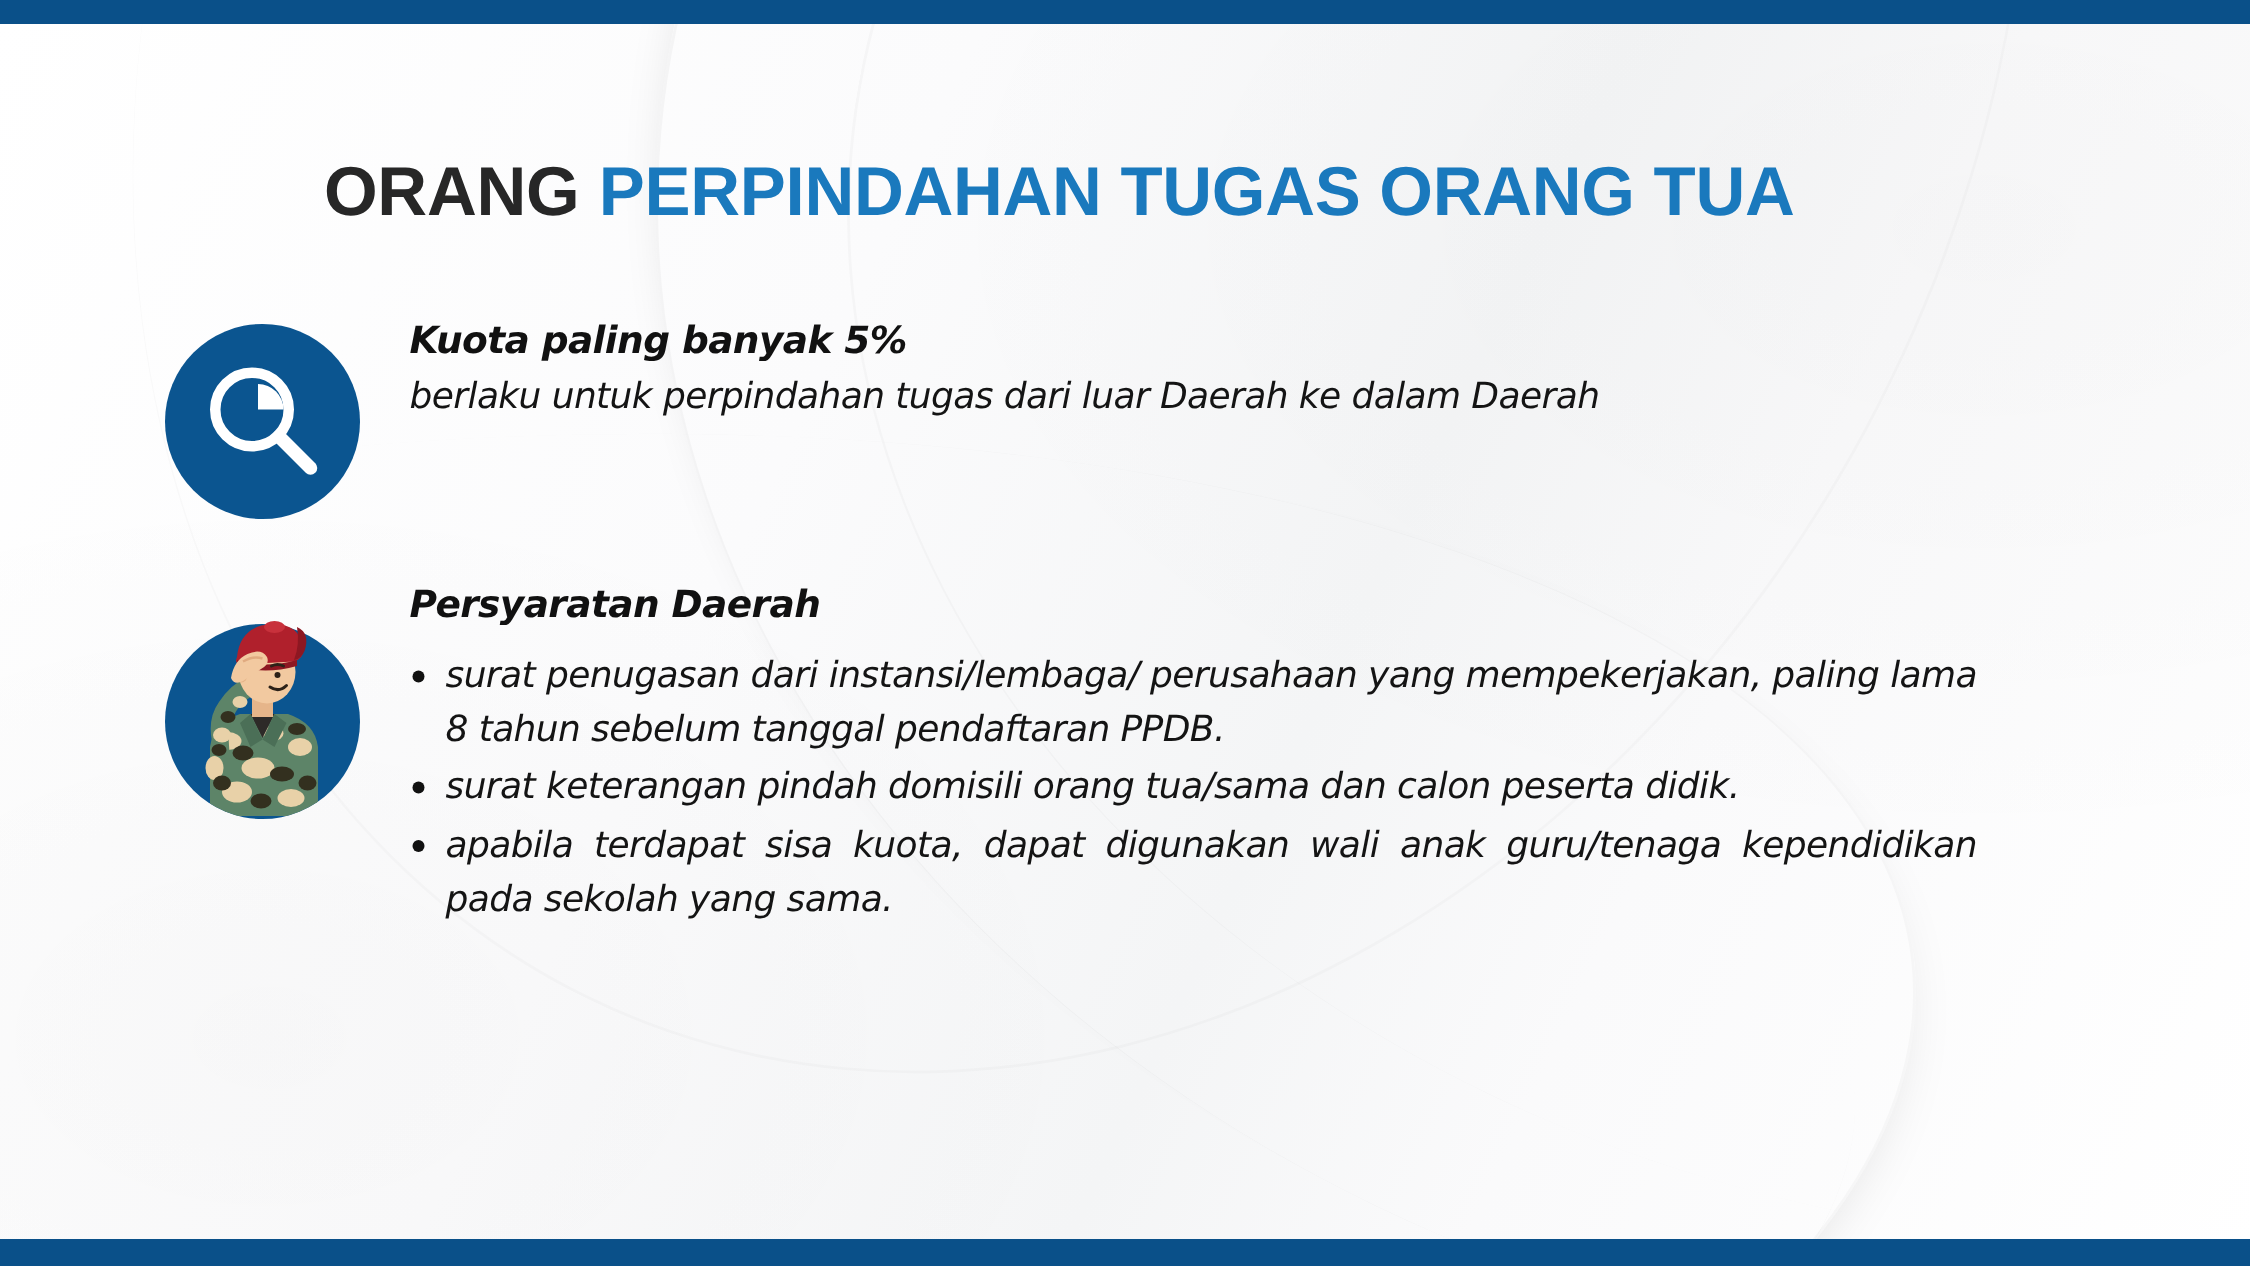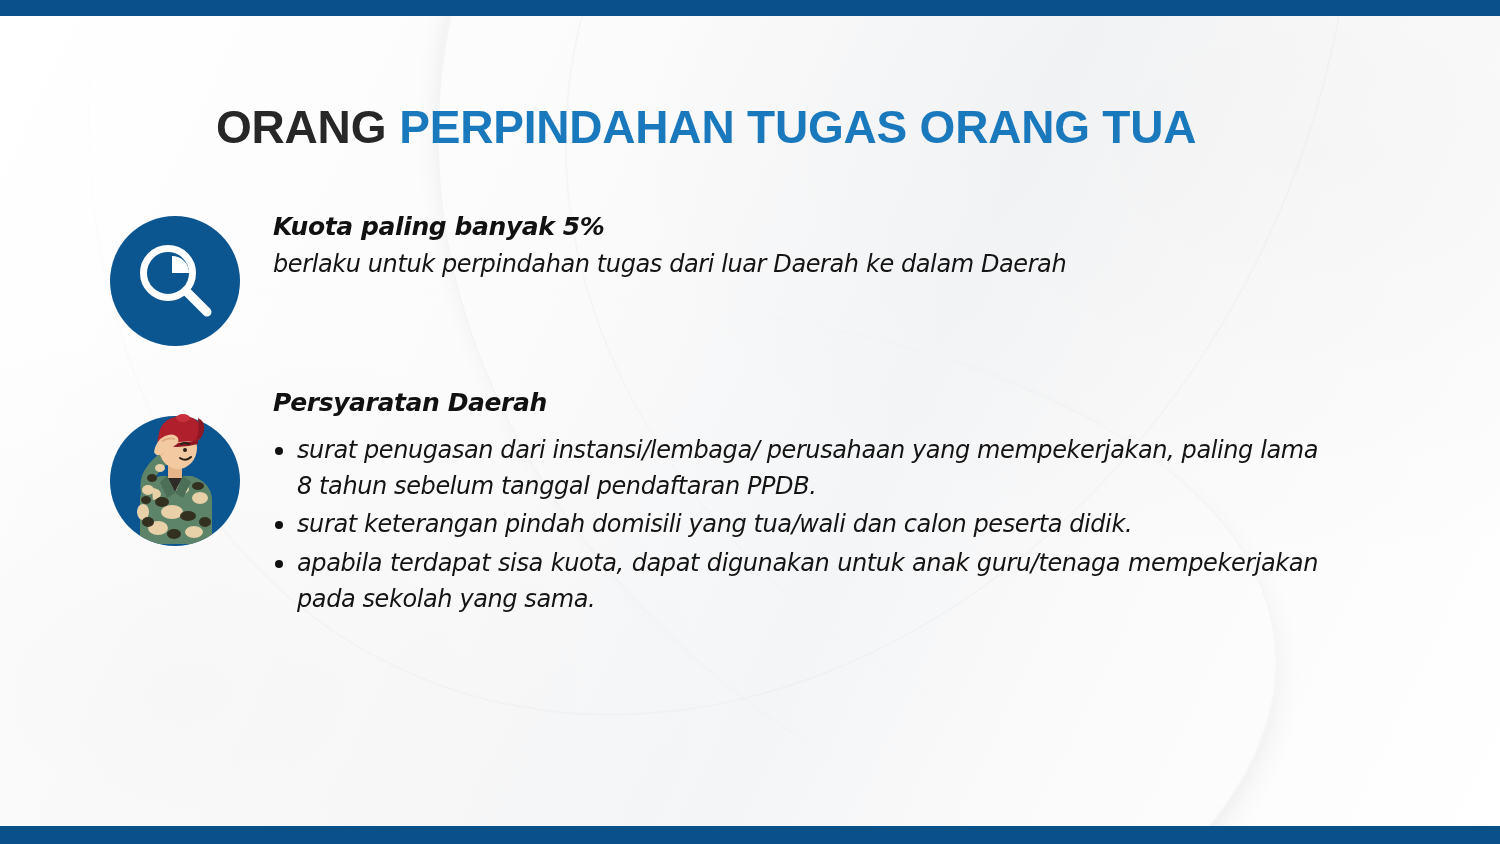--- a/index.html
+++ b/index.html
@@ -308,19 +308,19 @@
 
         <path d="M44 58 Q46 46 55 42 Q64 38 68 44 Q70 49 64 52 L52 60 Q46 63 44 58 Z" fill="#f2c9a0"></path>
         <path d="M52 47 q7 -4 13 -2" stroke="#e0aa80" stroke-width="1.6" fill="none"></path>
       </svg>
     </div>
 
     <div class="txt-col">
       <div class="head-line">Persyaratan Daerah</div>
       <ul class="bullets">
         <li>surat penugasan dari instansi/lembaga/ perusahaan yang mempekerjakan, paling lama 8 tahun sebelum tanggal pendaftaran PPDB.</li>
-        <li>surat keterangan pindah domisili yang tua/wali dan calon peserta didik.</li>
-        <li>apabila terdapat sisa kuota, dapat digunakan untuk anak guru/tenaga mempekerjakan pada sekolah yang sama.</li>
+        <li>surat keterangan pindah domisili orang tua/sama dan calon peserta didik.</li>
+        <li>apabila terdapat sisa kuota, dapat digunakan wali anak guru/tenaga kependidikan pada sekolah yang sama.</li>
       </ul>
     </div>
   </div>
 
 </div>
 
 </body></html>

